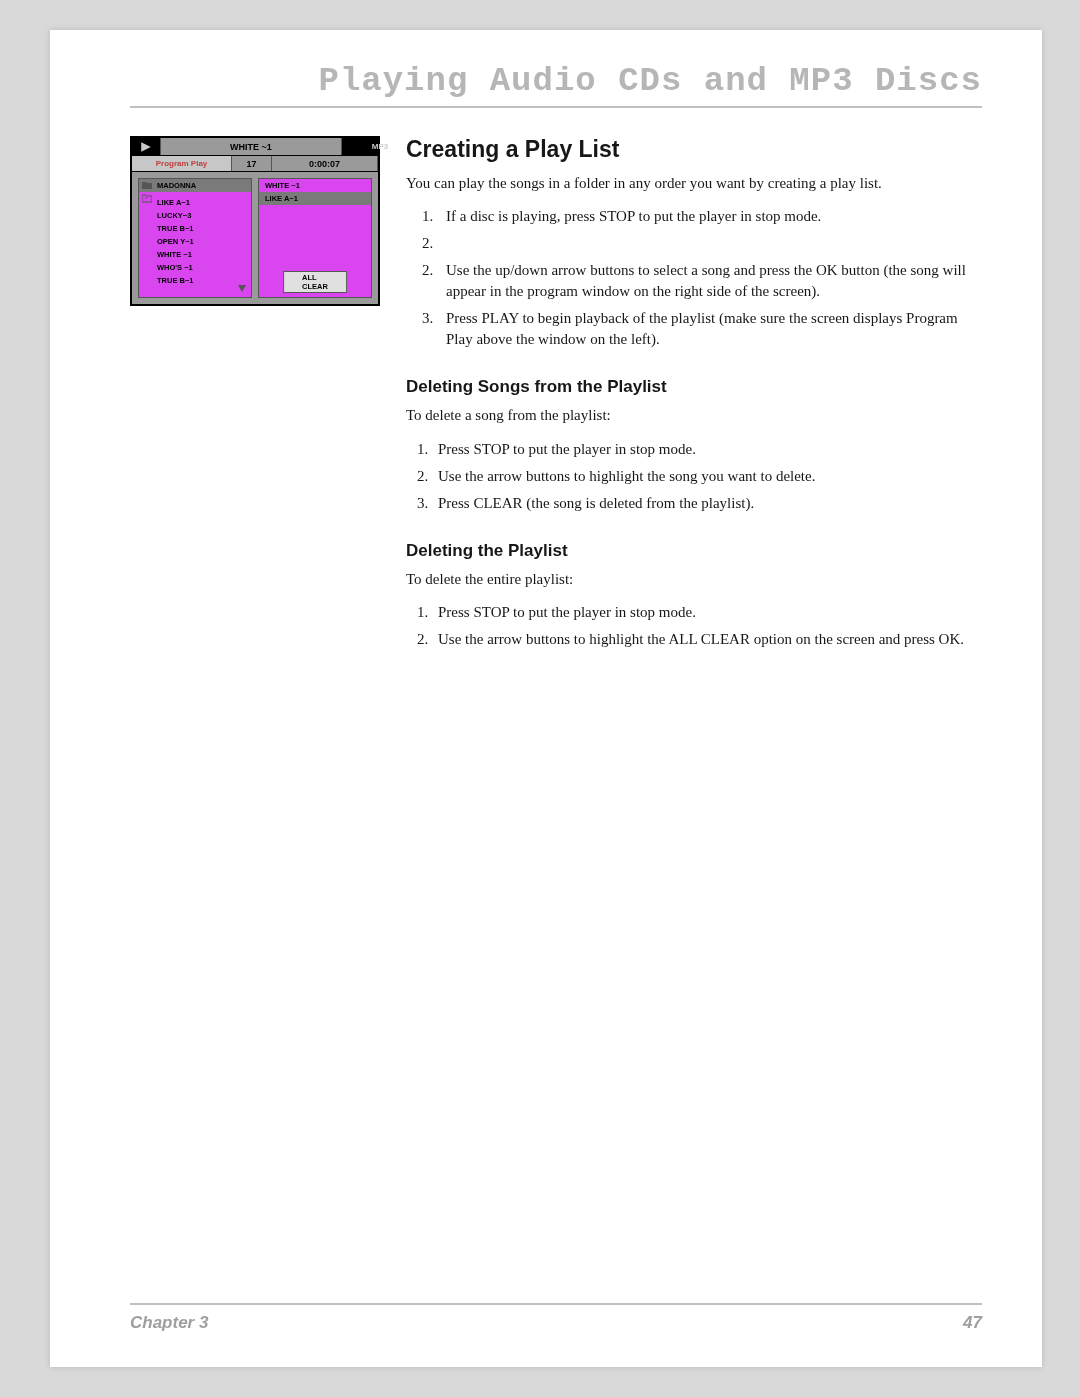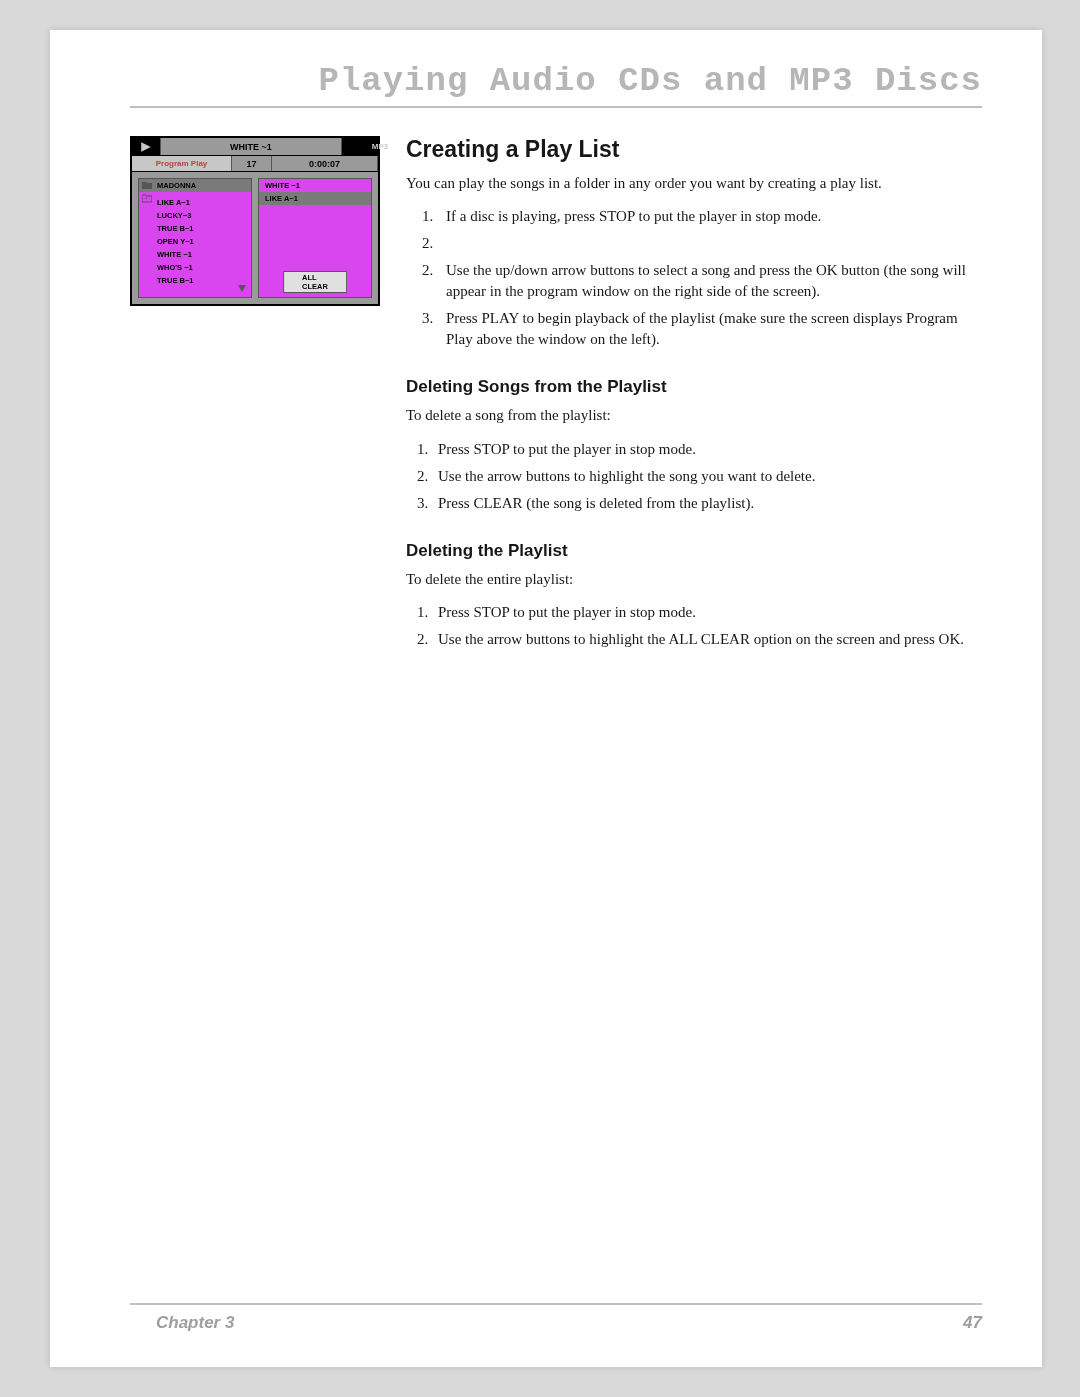--- a/index.html
+++ b/index.html
@@ -39,21 +39,21 @@
   ol li { font-size: 15px; line-height: 1.4; padding: 3px 0 3px 6px; }
 
   .footer {
     position: absolute;
     left: 80px; right: 60px; bottom: 34px;
     border-top: 2px solid #bfbfbf;
     padding-top: 8px;
     display: flex; justify-content: space-between;
     font-family: Arial, Helvetica, sans-serif; color: #9f9f9f;
   }
-  .footer .chap { font-style: italic; font-weight: 700; font-size: 17px; margin-left: 26px; }
+  .footer .chap { font-style: italic; font-weight: 700; font-size: 17px; }
   .footer .pg   { font-style: italic; font-weight: 700; font-size: 17px; }
 
   
   .osd {
     border: 2px solid #000;
     background: #9a9a9a;
     font-family: Arial, Helvetica, sans-serif;
     font-size: 9px;
     font-weight: 700;
     color: #000;

